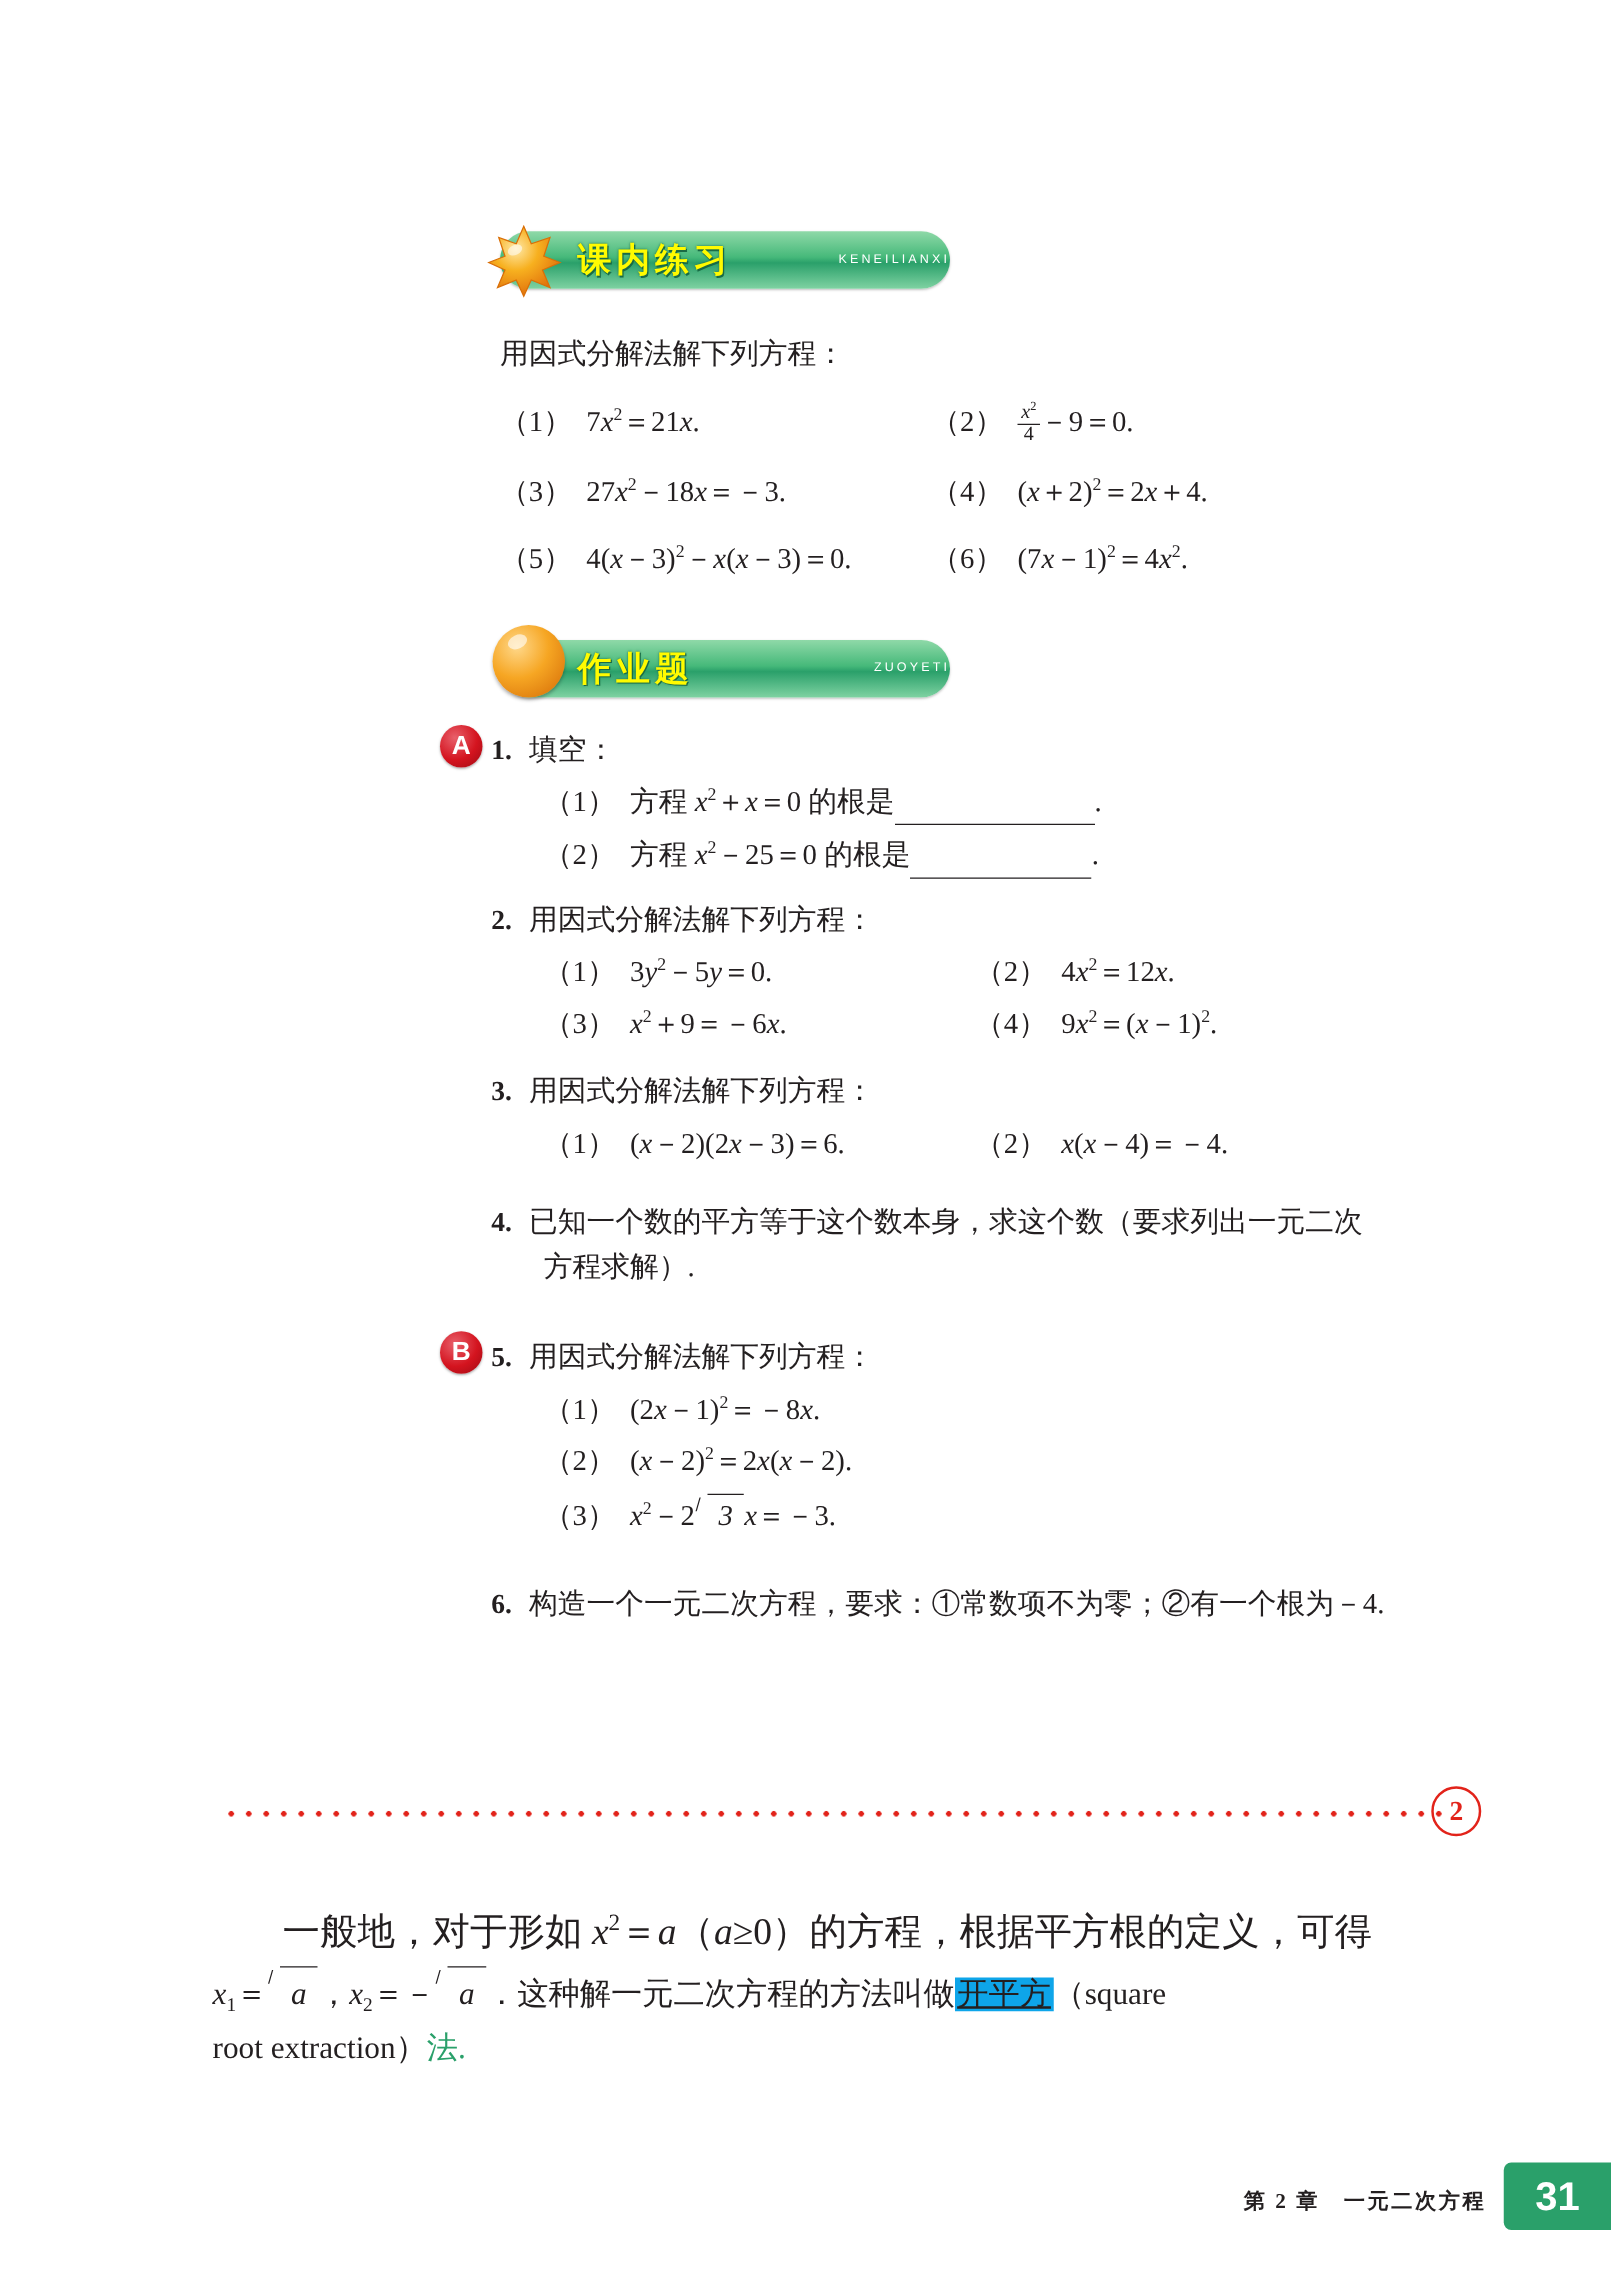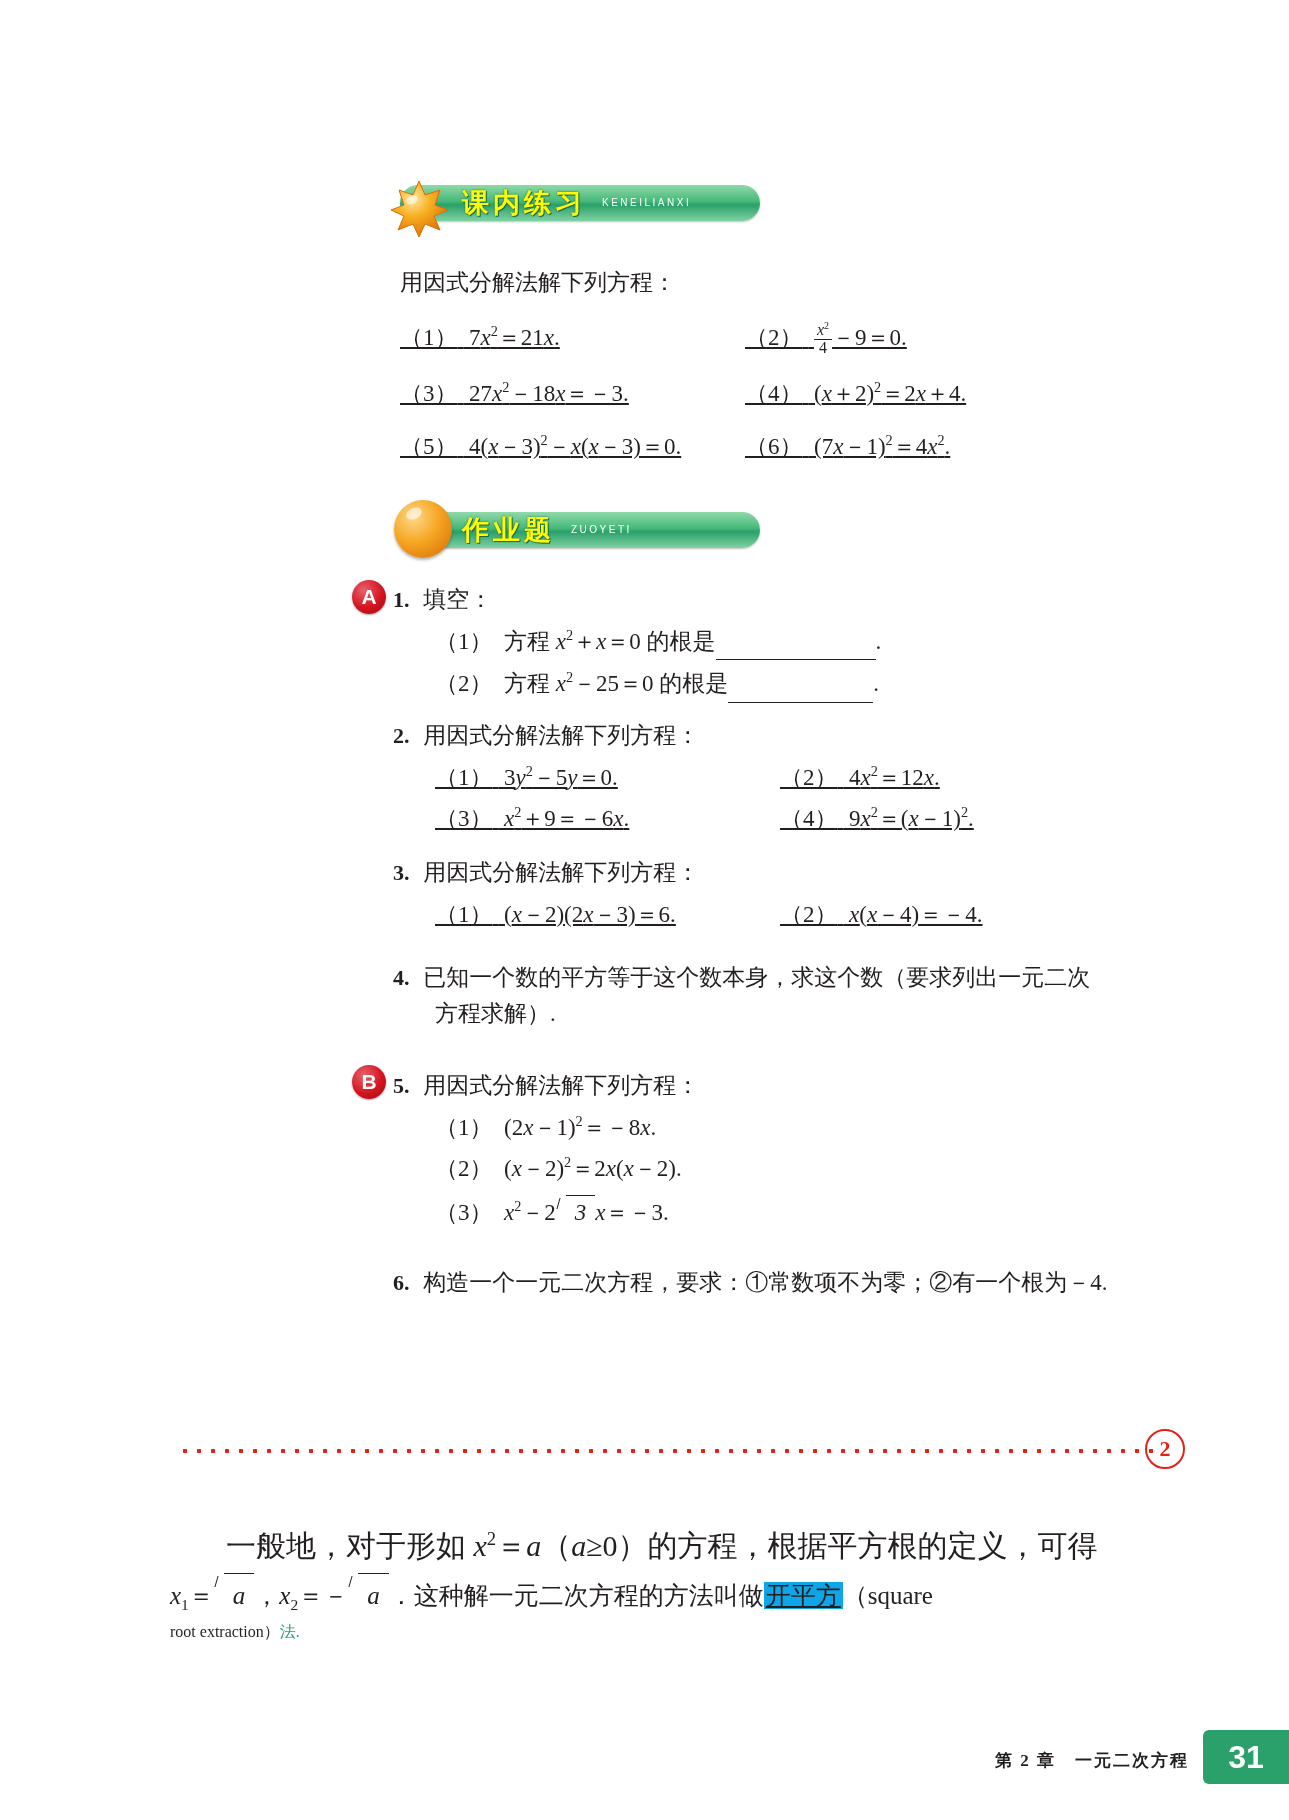--- a/index.html
+++ b/index.html
@@ -9,26 +9,27 @@
     font-family:"Liberation Serif", serif;
     color:#231f20;
     position:relative;
     overflow:hidden;
   }
   .page{position:relative;width:1289px;height:1820px;}
 
   
   .banner{
     position:relative;
-    height:36px;
+    height:46px;
     width:360px;
     border-radius:23px;
     background:linear-gradient(to bottom,#8fd9a8 0%, #46b97a 45%, #2aa06a 55%, #7fd2a2 100%);
     display:flex;align-items:center;
     box-shadow:0 1px 2px rgba(0,0,0,.25);
+    justify-content:space-between;
   }
   .banner-title{
     font-family:"Liberation Sans", sans-serif;
     font-weight:bold;
     font-size:27px;
     letter-spacing:4px;
     color:#fffb00;
     text-shadow:0 0 2px #1a6b45, 1px 1px 0 #1a6b45;
     margin-left:62px;
   }
@@ -54,21 +55,21 @@
     content:"";position:absolute;left:12px;top:8px;width:16px;height:11px;border-radius:50%;
     background:rgba(255,255,255,.6);transform:rotate(-25deg);
   }
 
   
   .content{position:absolute;}
   .ln{font-size:23px;line-height:1.55;color:#231f20;}
   .ital{font-style:italic;font-family:"Liberation Serif",serif;}
   sup{font-size:.62em;vertical-align:super;}
   sub{font-size:.62em;vertical-align:sub;}
-  .two-col{display:flex;text-decoration:underline;}
+  .two-col{display:flex;}
   .two-col > div:first-child{width:345px;}
 
   
   .frac{display:inline-block;vertical-align:middle;text-align:center;font-size:16px;line-height:1.05;position:relative;top:-1px;}
   .frac .top{display:block;padding:0 3px;}
   .frac .bot{display:block;border-top:1.4px solid #231f20;padding:0 3px;}
 
   
   .rad{display:inline-block;position:relative;padding-left:16px;padding-right:6px;}
   .rad:before{
@@ -288,21 +289,21 @@
   <div class="divider"></div>
   <div class="circnum">2</div>
 
   <div class="content" style="left:170px;top:1520px;width:1010px;">
     <div class="ln" style="font-size:30px;line-height:1.75;">
       <span style="margin-left:56px;">一般地，对于形如 </span><span><span class="ital">x</span><sup>2</sup>＝<span class="ital">a</span>（<span class="ital">a</span>≥0）</span><span>的方程，根据平方根的定义，可得</span>
     </div>
     <div class="ln" style="font-size:25px;line-height:1.85;">
       <span><span class="ital">x</span><sub>1</sub>＝</span><span class="rad" style="font-size:25px;"><span class="inner">a</span></span><span>，<span class="ital">x</span><sub>2</sub>＝－</span><span class="rad" style="font-size:25px;"><span class="inner">a</span></span><span>．这种解一元二次方程的方法叫做</span><span class="hl">开平方</span><span>（square</span>
     </div>
-    <div class="ln" style="font-size:16px;line-height:1.6;">
+    <div class="ln" style="font-size:25px;line-height:1.6;">
       <span>root  extraction）</span><span class="grn">法.</span>
     </div>
   </div>
 
   <div class="footer-text">第 2 章　一元二次方程</div>
   <div class="footer-bar">
     <span class="footer-num">31</span>
   </div>
 
 </div>

